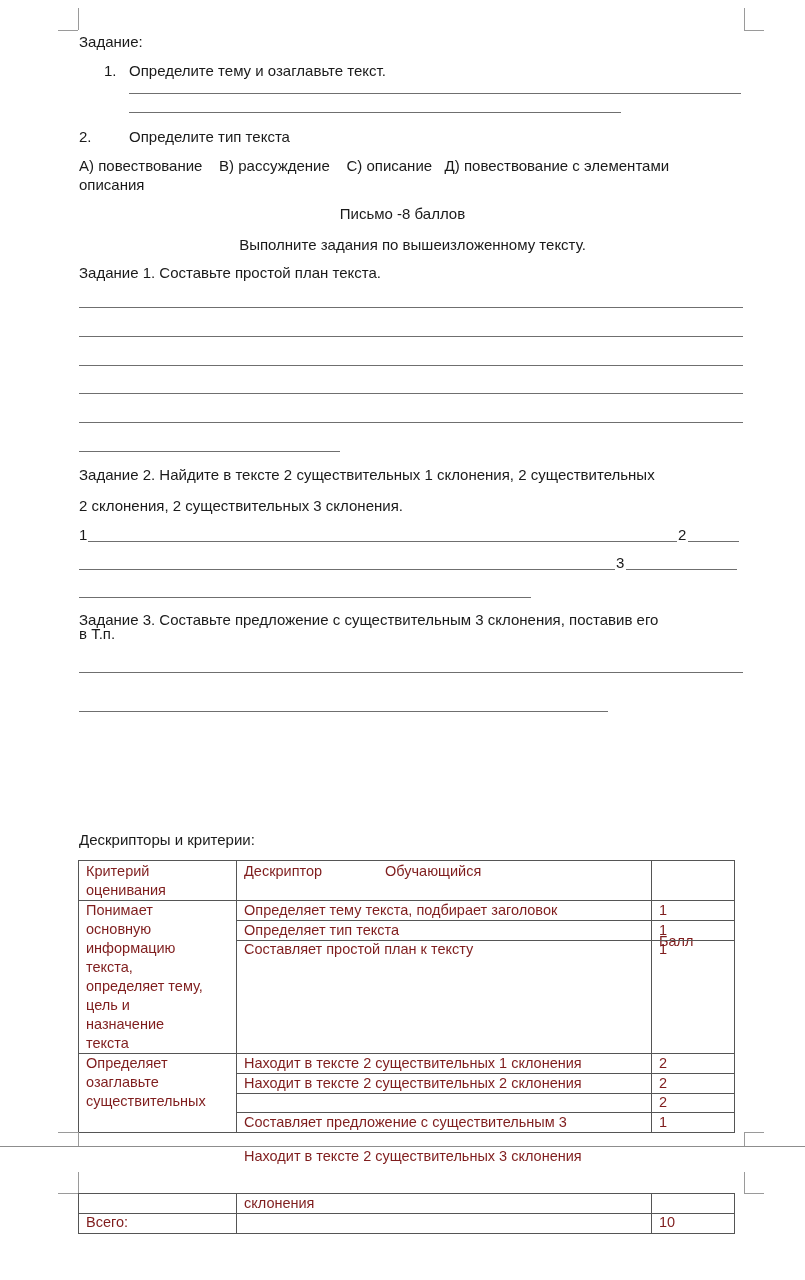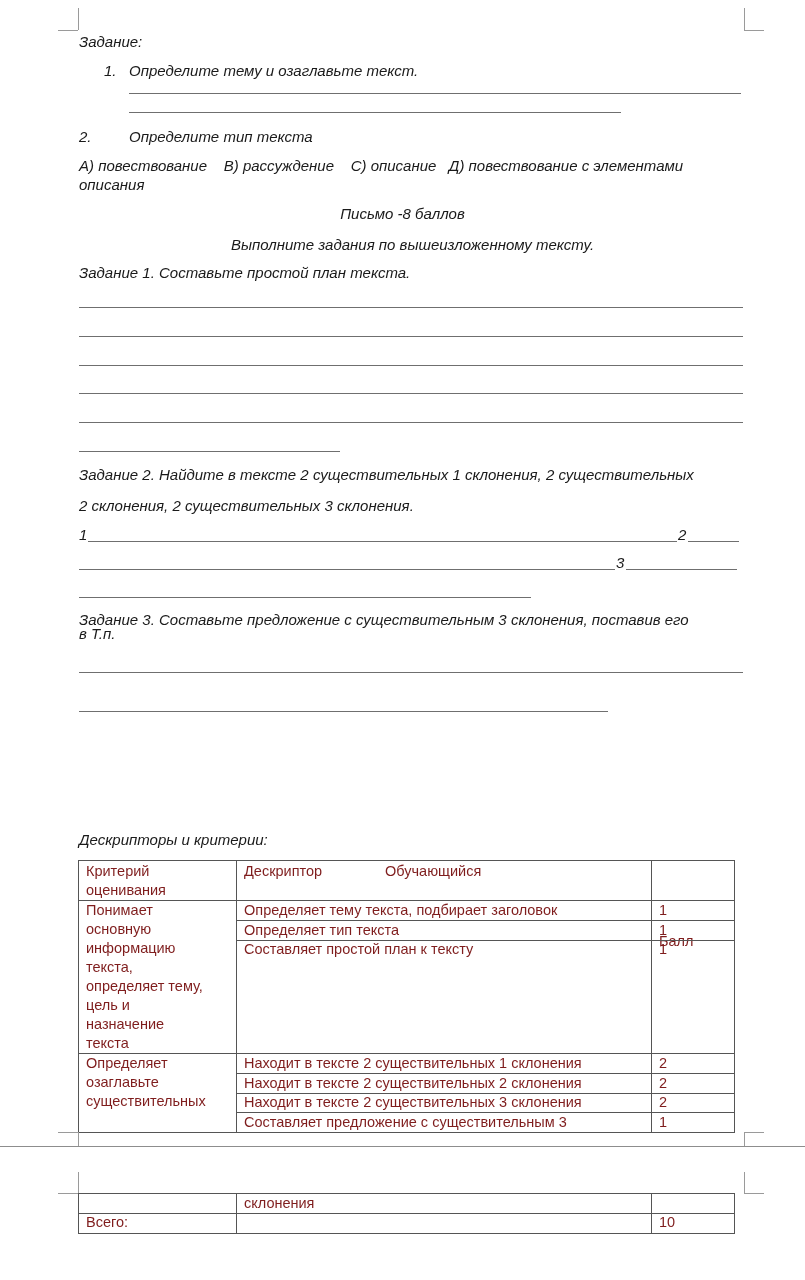--- a/index.html
+++ b/index.html
@@ -1,19 +1,19 @@
 <!DOCTYPE html>
 <html><head>
 <meta charset="utf-8">
 <style>
   html, body { margin: 0; padding: 0; background: #ffffff; }
   body { width: 805px; height: 1280px; position: relative; overflow: hidden;
          font-family: "Liberation Sans", "DejaVu Sans", sans-serif; color: #1a1a1a; }
   .abs { position: absolute; }
-  .txt { font-size: 15px; line-height: 18px; white-space: nowrap; font-style: italic; }
+  .txt { font-size: 15px; line-height: 18px; white-space: nowrap; }
   .hline { position: absolute; height: 0; border-top: 1.5px solid #6f6f6f; }
   .corner-v { position: absolute; width: 0; border-left: 1px solid #9a9a9a; }
   .corner-h { position: absolute; height: 0; border-top: 1px solid #9a9a9a; }
   .page-divider { position: absolute; left: 0; width: 805px; height: 0; border-top: 1.5px solid #8d8d8d; }
   .cell-line-v { position: absolute; width: 0; border-left: 1px solid #555; }
   .cell-line-h { position: absolute; height: 0; border-top: 1px solid #555; }
   .ct { position: absolute; font-size: 14.5px; line-height: 19px; white-space: nowrap; color: #7f1d1d; }
 </style>
 </head>
 <body>
@@ -109,21 +109,21 @@
     <div>озаглавьте</div>
     <div>существительных</div>
   </div>
 
   <div class="ct" style="left:244px; top:1054px;">Находит в тексте 2 существительных 1 склонения</div>
   <div class="ct" style="left:659px; top:1054px;">2</div>
   <div class="cell-line-h" style="left:236px; top:1073px; width:499px;"></div>
   <div class="ct" style="left:244px; top:1074px;">Находит в тексте 2 существительных 2 склонения</div>
   <div class="ct" style="left:659px; top:1074px;">2</div>
   <div class="cell-line-h" style="left:236px; top:1093px; width:499px;"></div>
-  <div class="ct" style="left:244px; top:1093px;text-align:right;">Находит в тексте 2 существительных 3 склонения</div>
+  <div class="ct" style="left:244px; top:1147px;text-align:right;">Находит в тексте 2 существительных 3 склонения</div>
   <div class="ct" style="left:659px; top:1093px;">2</div>
   <div class="cell-line-h" style="left:236px; top:1112px; width:499px;"></div>
   <div class="ct" style="left:244px; top:1113px;">Составляет предложение с существительным 3</div>
   <div class="ct" style="left:659px; top:1113px;">1</div>
 </div>
 
 <div class="corner-h" style="left:58px; top:1132px; width:20px;"></div>
 <div class="corner-v" style="left:78px; top:1132px; height:14px;"></div>
 <div class="corner-h" style="left:744px; top:1132px; width:20px;"></div>
 <div class="corner-v" style="left:744px; top:1132px; height:14px;"></div>

